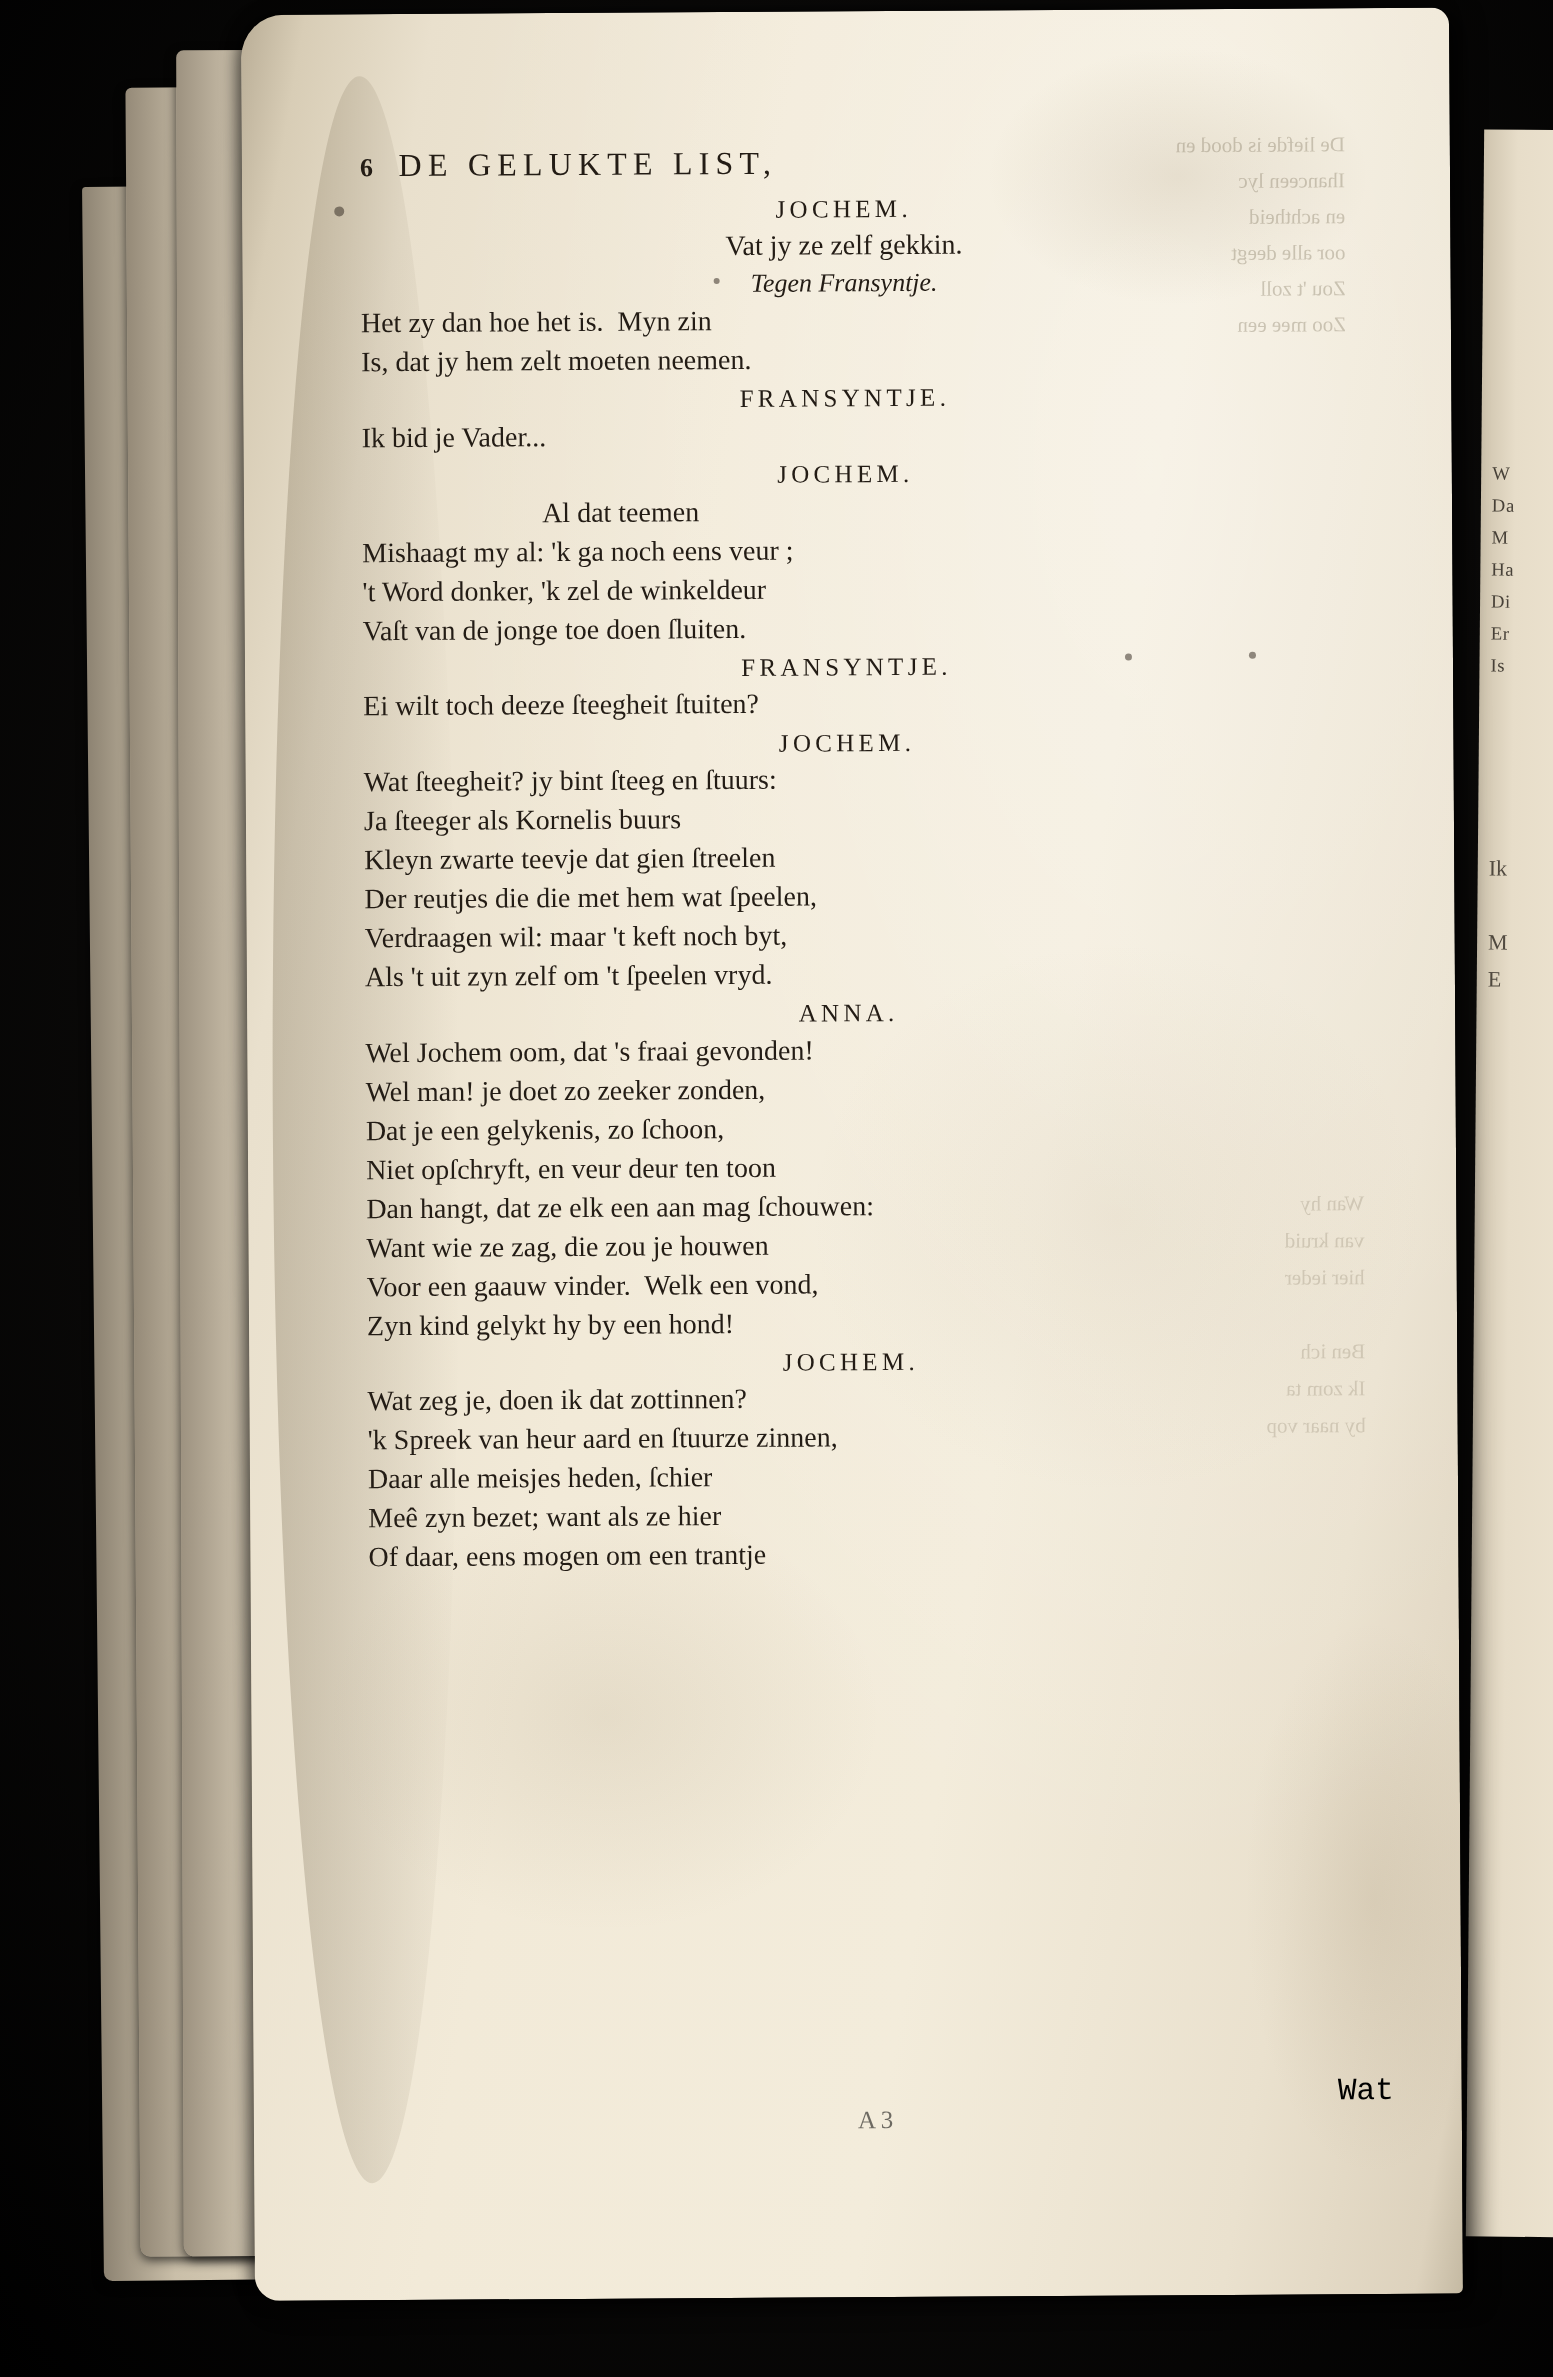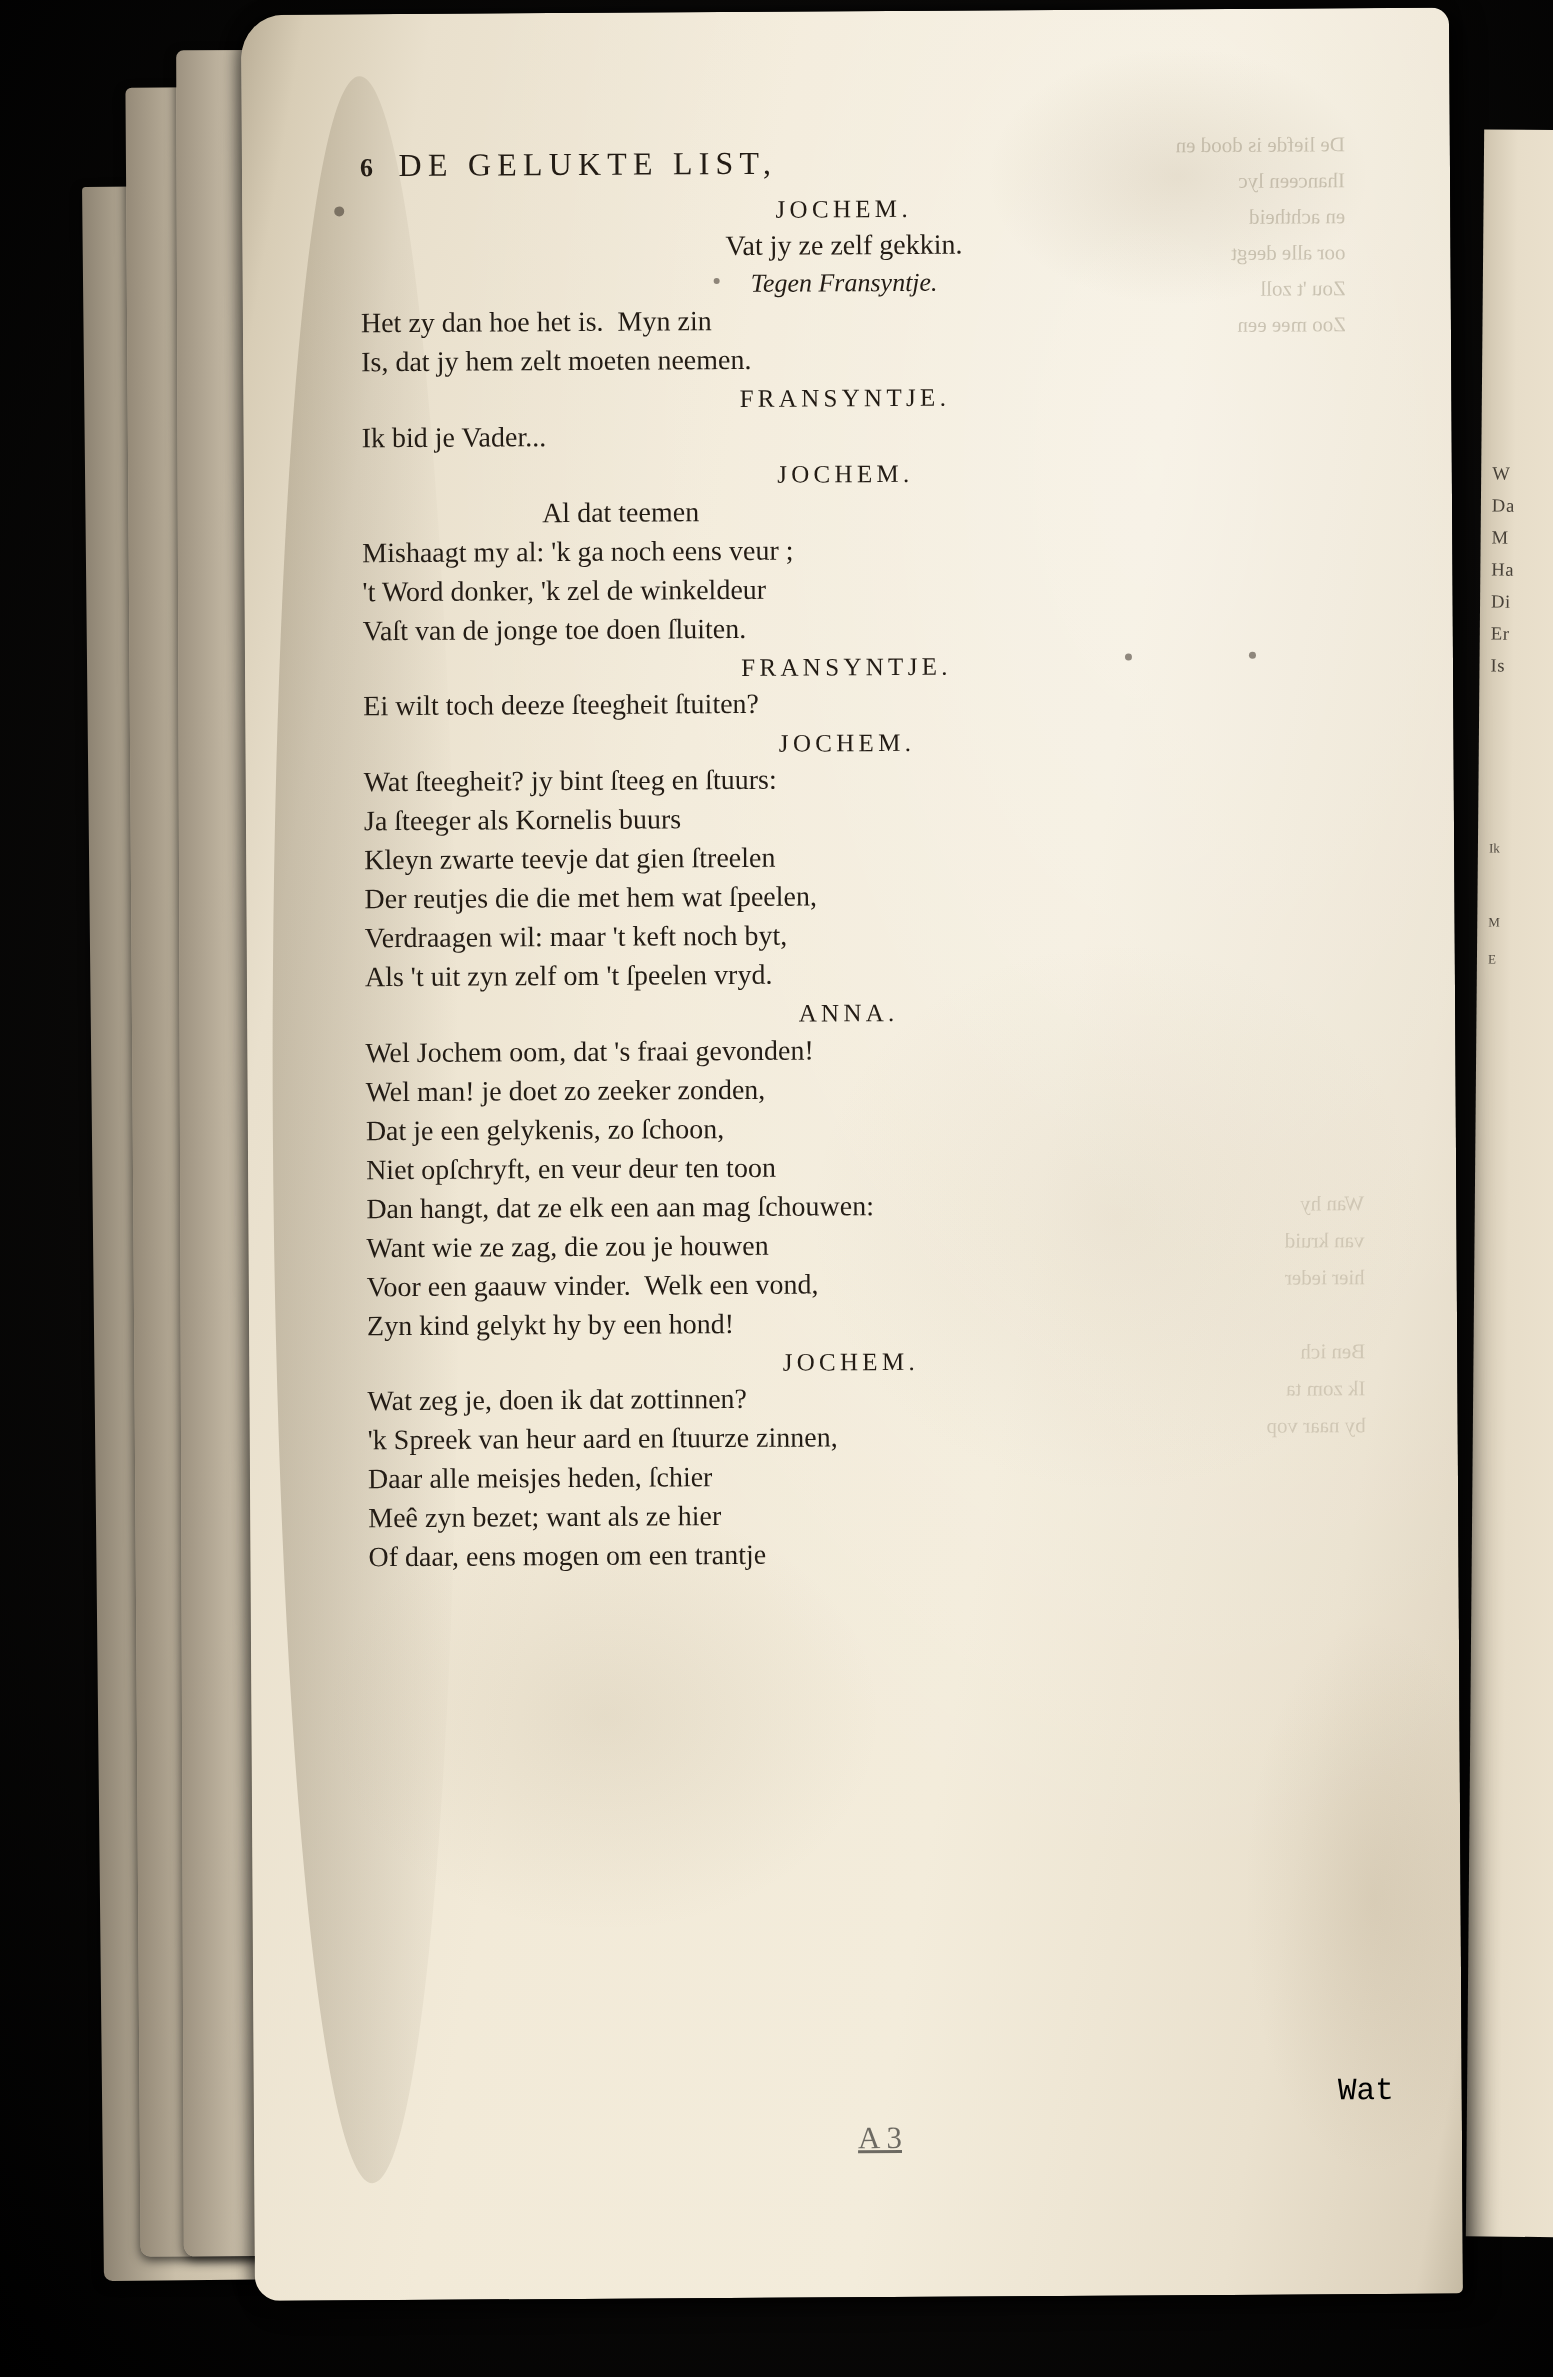--- a/index.html
+++ b/index.html
@@ -60,23 +60,23 @@
     position: absolute;
     left: 11px; top: 328px;
     color: #2d2720;
     font-size: 18.6px;
     line-height: 32px;
     letter-spacing: 0.6px;
     opacity: 0.85;
   }
   #right-page .rp-col2 {
     position: absolute;
-    left: 11px; top: 700px;
+    left: 11px; top: 720px;
     color: #2d2720;
-    font-size: 13px;
+    font-size: 22px;
     line-height: 37px;
     opacity: 0.8;
   }
 
   
   #page {
     position: absolute;
     left: 248px;
     top: 12.4px;
     width: 1208px;
@@ -182,24 +182,23 @@
   .catchword {
     position: absolute;
     right: 68px;
     bottom: 186px;
     font-size: 31px;
     font-family: Liberation Mono, monospace;
   }
   .sig {
     position: absolute;
     left: 50%;
-    bottom: 141px;
-    font-size: 31px;
+    bottom: 163px;
+    font-size: 25px;
     opacity: 0.55;
-    text-decoration: underline;
   }
 
   
   .speck { position: absolute; background: #3a3228; border-radius: 50%; opacity: 0.55; }
 </style>
 </head>
 <body>
 
 <div id="backdrop"></div>
 

